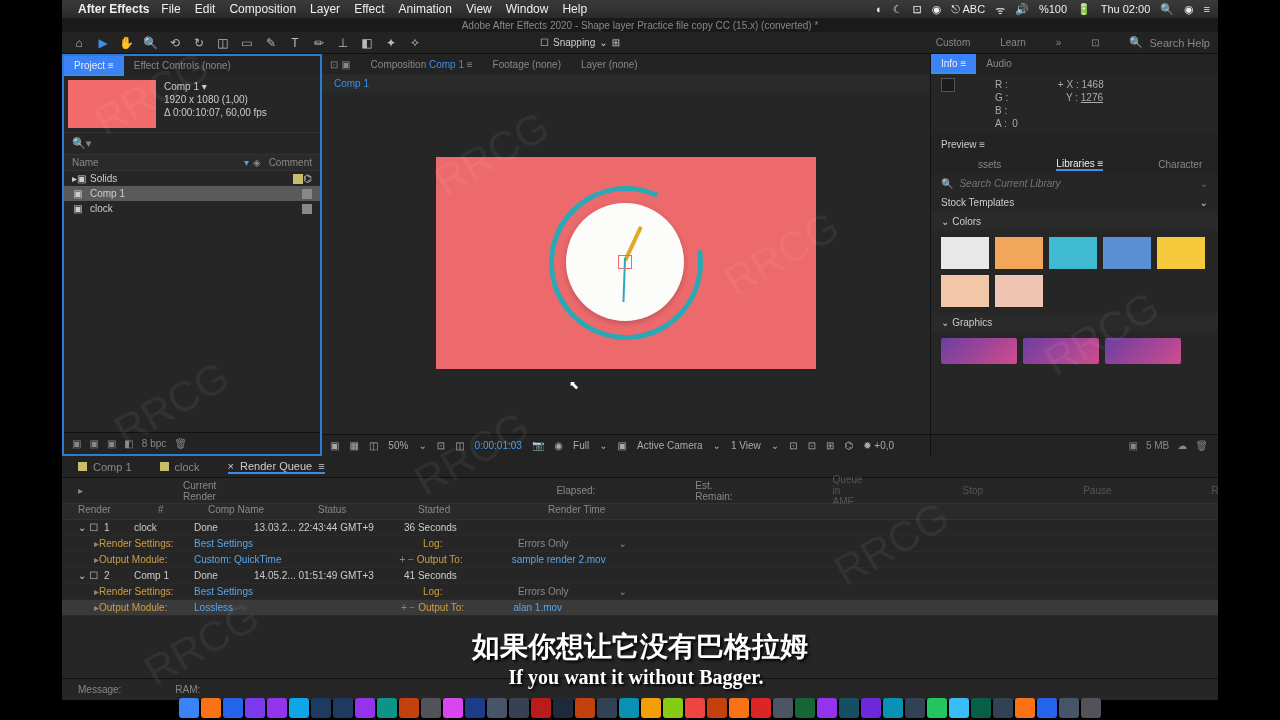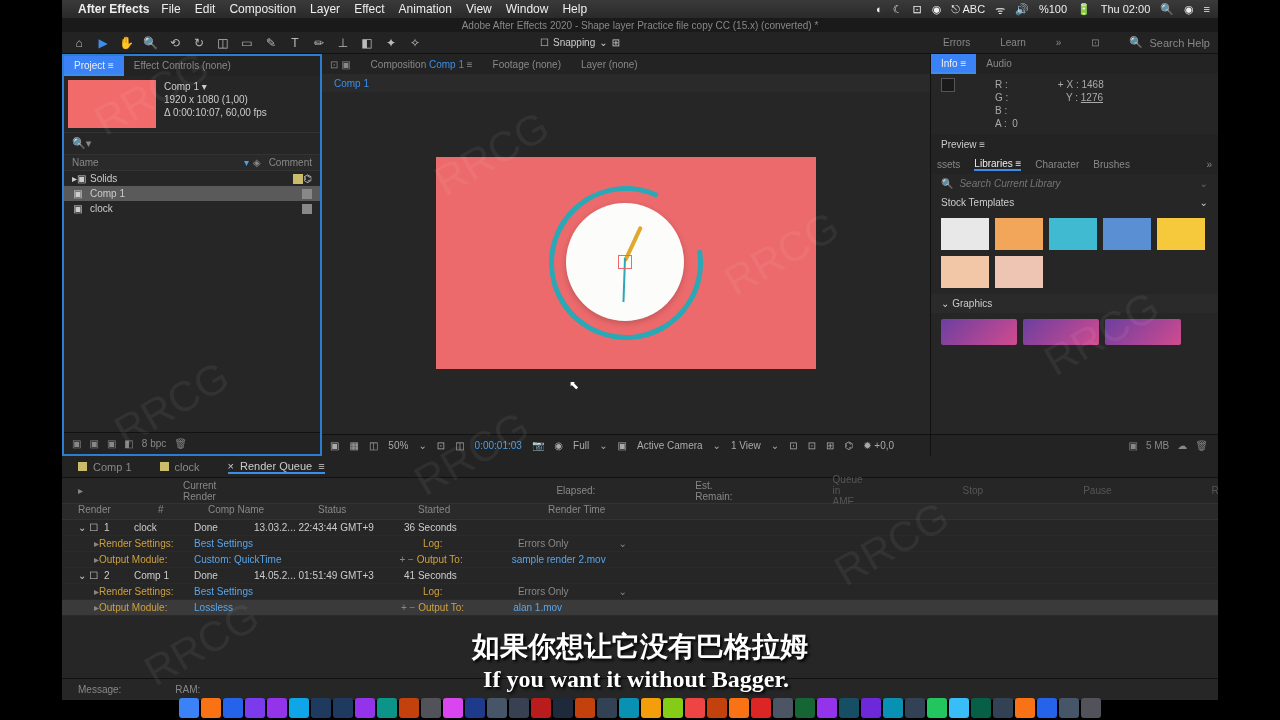--- a/index.html
+++ b/index.html
@@ -55,21 +55,21 @@
 .center-sq { position: absolute; width: 14px; height: 14px; border: 1px solid #ec6a6c; left: 52px; top: 52px; }
 .cursor { position: absolute; left: 569px; top: 378px; font-size: 12px; color: #fff; }
 .viewer-footer { height: 22px; background: #232323; display: flex; align-items: center; padding: 0 8px; gap: 10px; font-size: 10px; color: #aaa; border-top: 1px solid #111; }
 .viewer-footer .item { display: flex; align-items: center; gap: 3px; }
 .right-panel { width: 288px; background: #262626; border-left: 1px solid #111; display: flex; flex-direction: column; }
 .info-tabs { height: 20px; display: flex; background: #232323; font-size: 10px; }
 .info-body { padding: 4px 10px; font-size: 10px; color: #aaa; display: flex; gap: 40px; }
 .info-body .col div { line-height: 1.3; }
 .preview-row { height: 20px; background: #232323; font-size: 10px; padding: 4px 10px; display:flex; align-items:center; }
 .lib-tabs { height: 20px; display: flex; background: #232323; font-size: 10px; gap: 14px; padding: 0 6px; align-items: center; }
-.lib-tabs .t { color: #888; } .lib-tabs .t.active { color: #eee; border-bottom: 2px solid #3d8ee8; }
+.lib-tabs .t { color: #888; margin-left: 41px; } .lib-tabs .t.active { color: #eee; border-bottom: 2px solid #3d8ee8; }
 .lib-tabs .more { margin-left: auto; color: #888; }
 .lib-search { padding: 4px 10px; font-size: 10px; color: #666; display: flex; align-items: center; gap: 6px; }
 .lib-search input { background: transparent; border: none; color: #888; font-size: 10px; font-style: italic; flex:1; }
 .stock { padding: 4px 10px; font-size: 10px; color: #ccc; display: flex; justify-content: space-between; }
 .viewby { padding: 4px 10px; font-size: 10px; color: #ccc; display: flex; align-items: center; justify-content: space-between; }
 .viewby .icons { color: #4a9fe8; }
 .section-hdr { padding: 4px 10px; font-size: 10px; color: #ccc; background: #2a2a2a; }
 .swatches { display: flex; flex-wrap: wrap; gap: 6px; padding: 6px 10px; }
 .sw { width: 48px; height: 32px; }
 .graphics-row { display: flex; gap: 6px; padding: 6px 10px; }
@@ -92,21 +92,21 @@
 .render-item .val.g { color: #888; }
 .render-item .c1 { width: 30px; } .render-item .c2 { width: 60px; }
 .ri-head { display: flex; }
 .msg-row { margin-top: auto; height: 22px; display: flex; align-items: center; padding: 0 16px; font-size: 10px; color: #888; gap: 54px; border-top: 1px solid #111; }
 .para-panel { width: 172px; background: #262626; border-left: 1px solid #111; }
 .para-tabs { height: 22px; display: flex; background: #232323; font-size: 10px; align-items: center; gap: 20px; padding-left: 10px; border-bottom: 1px solid #111; }
 .para-body { padding: 8px; display: flex; gap: 8px; }
 .para-body .al { width: 16px; height: 12px; background: #444; }
 .para-inputs { padding: 4px 8px; display: flex; gap: 14px; font-size: 10px; color: #cfa040; }
 .subtitle-cn { position: absolute; left: 0; right: 0; top: 628px; text-align: center; font-size: 28px; font-weight: bold; color: #fff; text-shadow: 2px 2px 3px #000; z-index: 900; }
-.subtitle-en { position: absolute; left: 0; right: 8px; top: 666px; text-align: center; font-size: 24px; font-weight: bold; color: #fff; text-shadow: 2px 2px 3px #000; font-family: Georgia, serif; z-index: 900; }
+.subtitle-en { position: absolute; left: 0; right: 8px; top: 666px; text-align: center; font-size: 20px; font-weight: bold; color: #fff; text-shadow: 2px 2px 3px #000; font-family: Georgia, serif; z-index: 900; }
 .watermark { position: absolute; color: rgba(255,255,255,.06); font-size: 42px; transform: rotate(-30deg); pointer-events: none; z-index: 500; }
 .dock { position: absolute; bottom: 0; left: 62px; right: 62px; height: 24px; display: flex; align-items: center; justify-content: center; gap: 2px; z-index: 50; }
 .dock .di { width: 20px; height: 20px; border-radius: 3px; }
 </style>
 </head>
 <body>
 
 <div class="letterbox-left"></div>
 <div class="letterbox-right"></div>
 
@@ -166,21 +166,21 @@
   <span class="tool">◧</span>
   <span class="tool">✦</span>
   <span class="tool">✧</span>
   <div class="snap">
       <span>☐</span>
       <span>Snapping</span>
       <span>⌄</span>
       <span>⊞</span>
     </div>
   <div class="workspace">
-    <span>Errors</span>
+    <span>Custom</span>
     <span>Learn</span>
     <span>»</span>
     <span>⊡</span>
   </div>
   <div class="search-wrap">
     <span>🔍</span>
     <span>Search Help</span>
   </div>
 </div>
 
@@ -311,20 +311,21 @@
     </div>
     <div class="lib-search">
       <span>🔍</span>
       <input placeholder="Search Current Library" style="">
       <span>⌄</span>
     </div>
     <div class="stock">
         <span>Stock Templates</span>
         <span>⌄</span>
       </div>
+    <div class="section-hdr"><span>⌄ <span>Colors</span></span></div>
     <div class="swatches">
       <div class="sw" style="background:#e8e8e8"></div>
       <div class="sw" style="background:#f2a65a"></div>
       <div class="sw" style="background:#3fbad0"></div>
       <div class="sw" style="background:#5a8fd4"></div>
       <div class="sw" style="background:#f5c93b"></div>
       <div class="sw" style="background:#f2c7a8"></div>
       <div class="sw" style="background:#eec4b3"></div>
     </div>
     <div class="section-hdr"><span>⌄ <span>Graphics</span></span></div>

